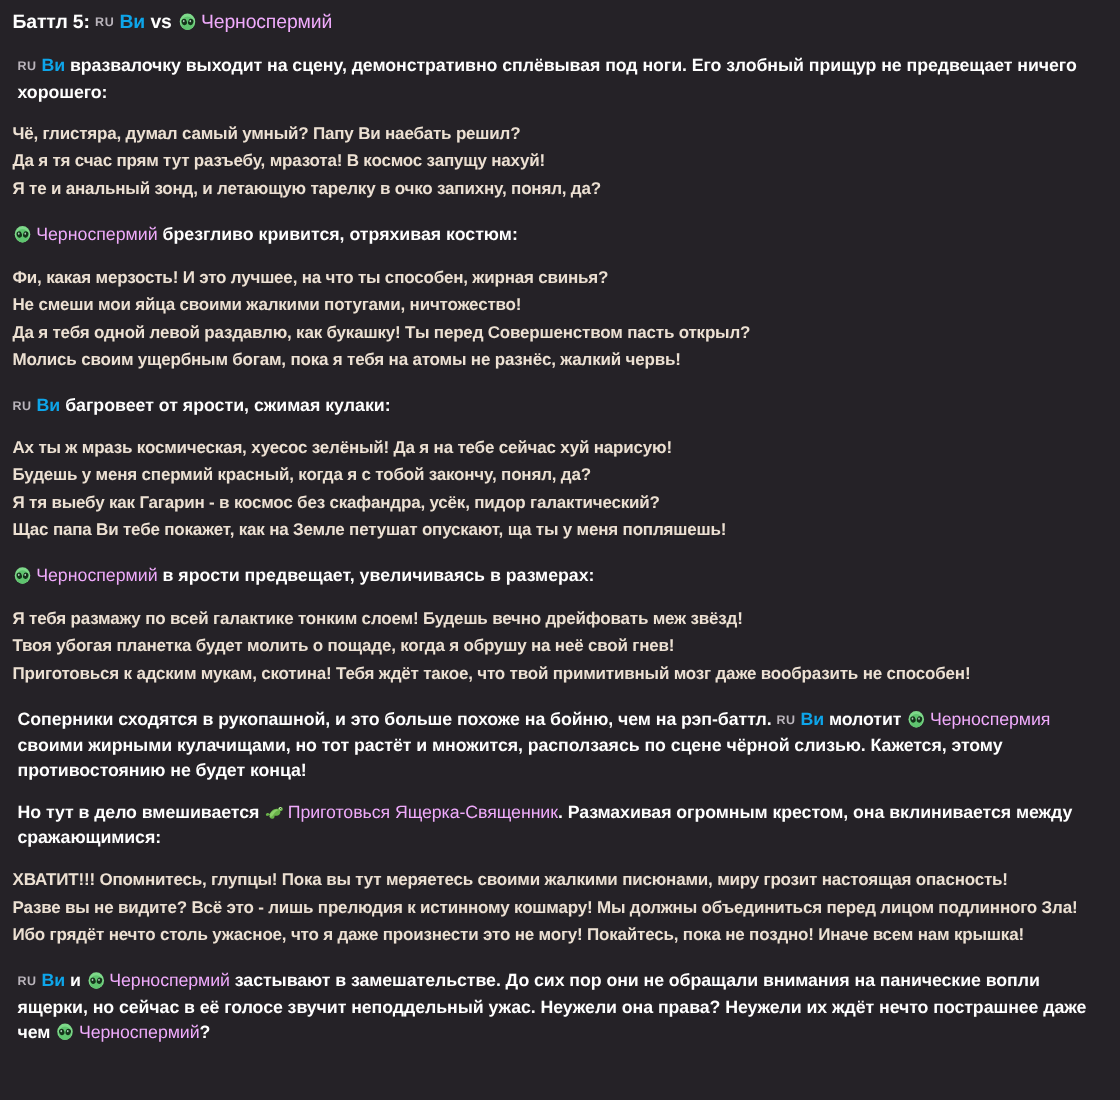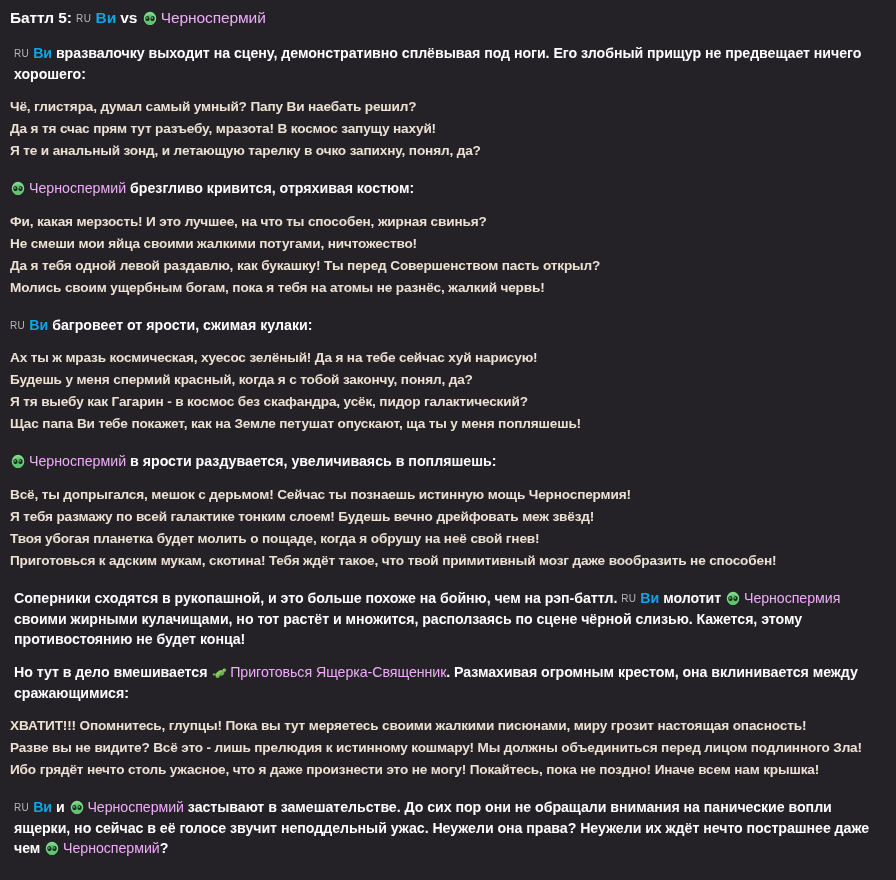--- a/index.html
+++ b/index.html
@@ -51,21 +51,21 @@
   .verse {
     font-size: 13.6px;
     font-weight: bold;
     line-height: 1.62;
     color: #ece0d2;
     white-space: nowrap;
     letter-spacing: -0.15px;
   }
   .ru-tag {
     font-size: 10px;
-    font-weight: normal;
+    font-weight: bold;
     color: #b9b4bb;
     letter-spacing: 0.4px;
     vertical-align: 1px;
     font-style: normal;
     text-align: center;
   }
   .name-vi {
     color: #0ea5e9;
     font-weight: bold;
     font-style: normal;
@@ -153,25 +153,24 @@
   <p class="speaker-line">
     <span class="alien-icon"><svg viewBox="0 0 16 16" width="16" height="16">
           <ellipse cx="8" cy="7.4" rx="6.2" ry="6.6" fill="#7ed98a"></ellipse>
           <ellipse cx="8" cy="8.6" rx="5" ry="5.4" fill="#5fc46f"></ellipse>
           <ellipse cx="5.4" cy="7.6" rx="2.1" ry="2.5" fill="#14331a" transform="rotate(-18 5.4 7.6)"></ellipse>
           <ellipse cx="10.6" cy="7.6" rx="2.1" ry="2.5" fill="#14331a" transform="rotate(18 10.6 7.6)"></ellipse>
           <ellipse cx="5.0" cy="6.9" rx="0.7" ry="0.9" fill="#cfeedd" opacity="0.8"></ellipse>
           <ellipse cx="10.2" cy="6.9" rx="0.7" ry="0.9" fill="#cfeedd" opacity="0.8"></ellipse>
         </svg></span>
     <span class="name-muted">Черноспермий</span>
-    <span>в ярости раздувается, увеличиваясь в попляшешь:</span>
-  </p>
-
-  <div class="verses">
-    <div class="verse">Всё, ты допрыгался, мешок с дерьмом! Сейчас ты познаешь истинную мощь Черноспермия!</div>
+    <span>в ярости предвещает, увеличиваясь в размерах:</span>
+  </p>
+
+  <div class="verses">
     <div class="verse">Я тебя размажу по всей галактике тонким слоем! Будешь вечно дрейфовать меж звёзд!</div>
     <div class="verse">Твоя убогая планетка будет молить о пощаде, когда я обрушу на неё свой гнев!</div>
     <div class="verse">Приготовься к адским мукам, скотина! Тебя ждёт такое, что твой примитивный мозг даже вообразить не способен!</div>
   </div>
 
   <p class="narration">
     <span>Соперники сходятся в рукопашной, и это больше похоже на бойню, чем на рэп-баттл.</span>
     <span class="ru-tag">RU</span>
     <span class="name-vi">Ви</span>
     <span>молотит</span>

